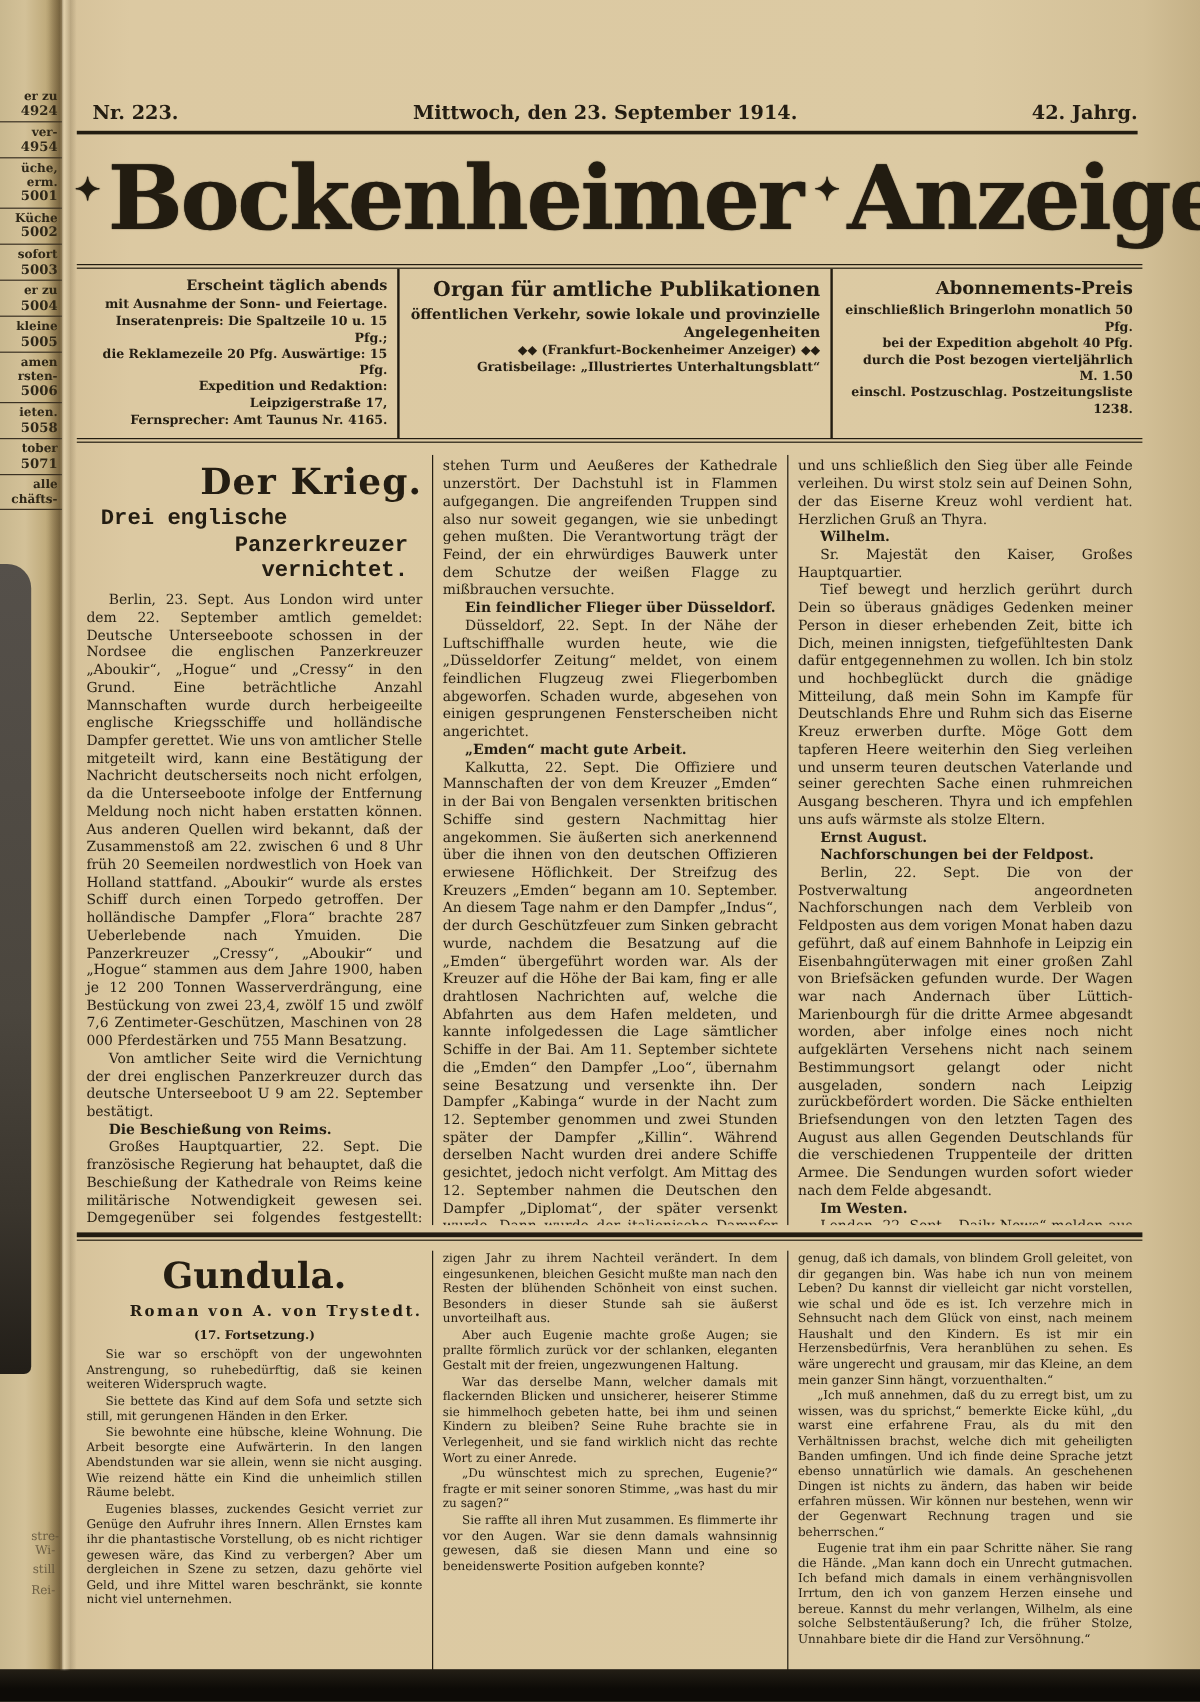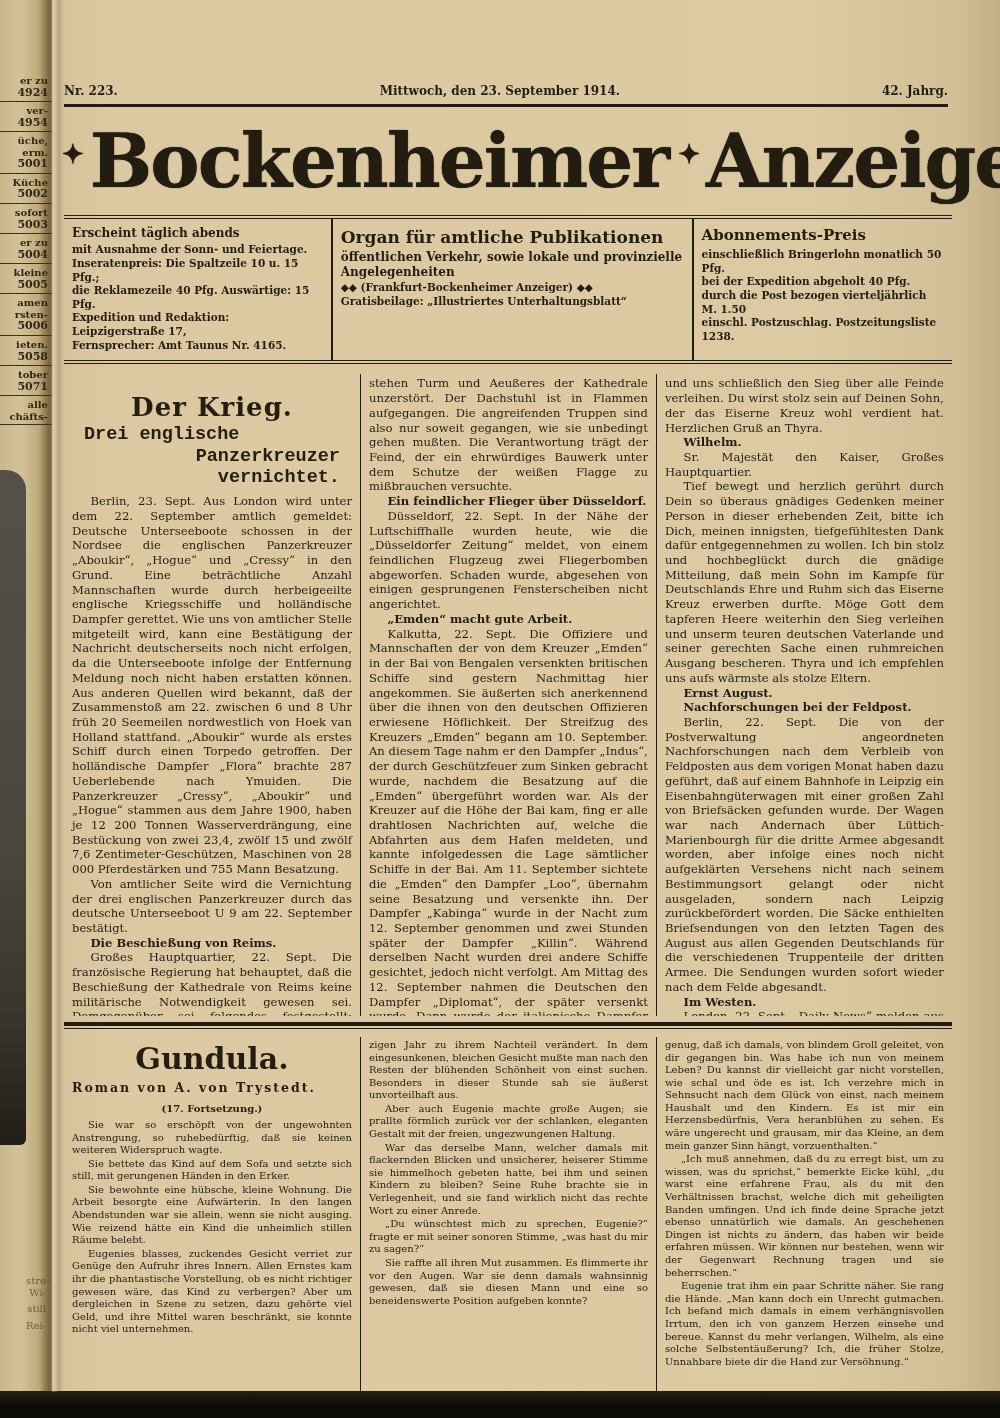--- a/index.html
+++ b/index.html
@@ -33,65 +33,65 @@
   }
   
   .page{
     position:absolute;left:52px;top:0;width:948px;height:1392px;
     background:
       linear-gradient(90deg,#d5c199 0%,#dcc9a2 6%,#dccaa3 80%,#d2bf96 95%,#c4b086 100%),
       #dcc9a2;
     overflow:hidden;
   }
   .topline{display:flex;justify-content:space-between;align-items:baseline;
-    margin:84px 52px 0 12px;font-size:12px;font-weight:bold;text-align:right;}
+    margin:84px 52px 0 25px;font-size:16px;font-weight:bold;text-align:right;}
   .headrule{margin:6px 52px 0 12px;border-top:3px solid #221c11;}
   .masthead{
     text-align:center;margin:16px 46px 0 0;
     font-size:74px;font-weight:bold;letter-spacing:-2px;line-height:1.05;
     color:#221c11;text-shadow:0 0 1px #221c11;
     white-space:nowrap;
   }
   .masthead .orn{font-size:26px;vertical-align:24px;letter-spacing:0;margin:0 6px 0 10px;}
   
   .infobar{
     display:flex;margin:14px 48px 0 12px;
     border-top:4px double #221c11;border-bottom:4px double #221c11;
-    font-size:10.5px;line-height:1.3;text-align:left;
+    font-size:10.5px;line-height:1.3;text-align:right;
   }
   .ibox{padding:7px 8px 8px;}
   .ibox.l{width:30%;font-weight:bold;}
   .ibox.c{width:41%;border-left:2px solid #221c11;border-right:2px solid #221c11;}
   .ibox.r{width:29%;font-weight:bold;}
   .ibox .big{font-size:17px;font-weight:bold;margin-bottom:2px;}
   .ibox .med{font-size:12px;font-weight:bold;margin-bottom:2px;}
   .ibox .t{font-size:15px;font-weight:bold;margin-bottom:3px;}
   .ibox .ln{display:block;}
   
   .news{display:flex;margin:10px 48px 0 12px;height:642px;overflow:hidden;}
   .ncol{width:33.33%;padding:2px 8px 0;overflow:hidden;box-sizing:border-box;}
   .ncol+.ncol{border-left:1.5px solid #221c11;}
   .ncol p{margin:0;font-size:11.6px;line-height:1.27;text-align:justify;text-indent:1.6em;}
   .ncol p.noind{text-indent:0;}
   .sig{ text-align:right;text-indent:0;padding-right:1.5em;font-weight:bold;margin:0;font-size:11.6px;}
-  .h-war{font-size:26px;font-weight:bold;text-align:center;margin:16px 0 2px;letter-spacing:1px;}
+  .h-war{font-size:30px;font-weight:bold;text-align:right;margin:4px 0 2px;letter-spacing:1px;}
   .h-sub{font-size:18.5px;font-weight:bold;line-height:1.15;margin:2px 12px 6px;font-family:Liberation Mono, monospace;}
   .h-sub .l2{display:block;text-align:right;}
   .h3{font-size:13.5px;font-weight:bold;text-align:center;margin:6px 0 3px;text-indent:0;}
   
   .divider{margin:6px 48px 0 12px;}
   .divider .a{height:3.5px;background:#221c11;}
   .divider .b{height:1px;background:#221c11;margin-top:2px;}
   
   .feuil{display:flex;margin:8px 48px 0 12px;height:372px;overflow:hidden;}
   .fcol{width:33.33%;padding:2px 8px 0;overflow:hidden;box-sizing:border-box;}
   .fcol+.fcol{border-left:1.5px solid #221c11;}
   .fcol p{margin:0 0 1px;font-size:10px;line-height:1.26;text-align:justify;text-indent:1.6em;}
   .f-title{font-size:30px;font-weight:bold;text-align:center;margin:2px 0 4px;}
-  .f-byline{font-size:12.5px;font-weight:bold;text-align:left;letter-spacing:2px;margin:0 0 8px;}
+  .f-byline{font-size:12.5px;font-weight:bold;text-align:right;letter-spacing:2px;margin:0 0 8px;}
   .f-part{font-size:10px;font-weight:bold;text-align:center;margin:0 0 5px;}
   
   .bottom-band{position:absolute;left:0;bottom:0;width:1000px;height:27px;
     background:linear-gradient(180deg,#241f16 0%,#0d0b07 60%);}
 </style>
 </head>
 <body>
 
 <div class="stage">
 
@@ -126,21 +126,21 @@
     </div>
     <div class="headrule"></div>
 
     <div class="masthead"><span class="orn">✦</span><span>Bockenheimer</span><span class="orn">✦</span><span>Anzeiger</span></div>
 
     <div class="infobar">
       <div class="ibox l">
         <div class="med">Erscheint täglich abends</div>
         <span class="ln">mit Ausnahme der Sonn- und Feiertage.</span>
         <span class="ln">Inseratenpreis: Die Spaltzeile 10 u. 15 Pfg.;</span>
-        <span class="ln">die Reklamezeile 40 Pfg. Auswärtige: 15 Pfg.</span>
+        <span class="ln">die Reklamezeile 20 Pfg. Auswärtige: 15 Pfg.</span>
         <span class="ln">Expedition und Redaktion: Leipzigerstraße 17,</span>
         <span class="ln">Fernsprecher: Amt Taunus Nr. 4165.</span>
       </div>
       <div class="ibox c">
         <div class="big">Organ für amtliche Publikationen</div>
         <span class="ln" style="font-size:12px;font-weight:bold;">öffentlichen Verkehr, sowie lokale und provinzielle Angelegenheiten</span>
         <span class="ln" style="font-weight:bold;">◆◆ (Frankfurt-Bockenheimer Anzeiger) ◆◆</span>
         <span class="ln" style="font-weight:bold;">Gratisbeilage: „Illustriertes Unterhaltungsblatt“</span>
       </div>
       <div class="ibox r">

